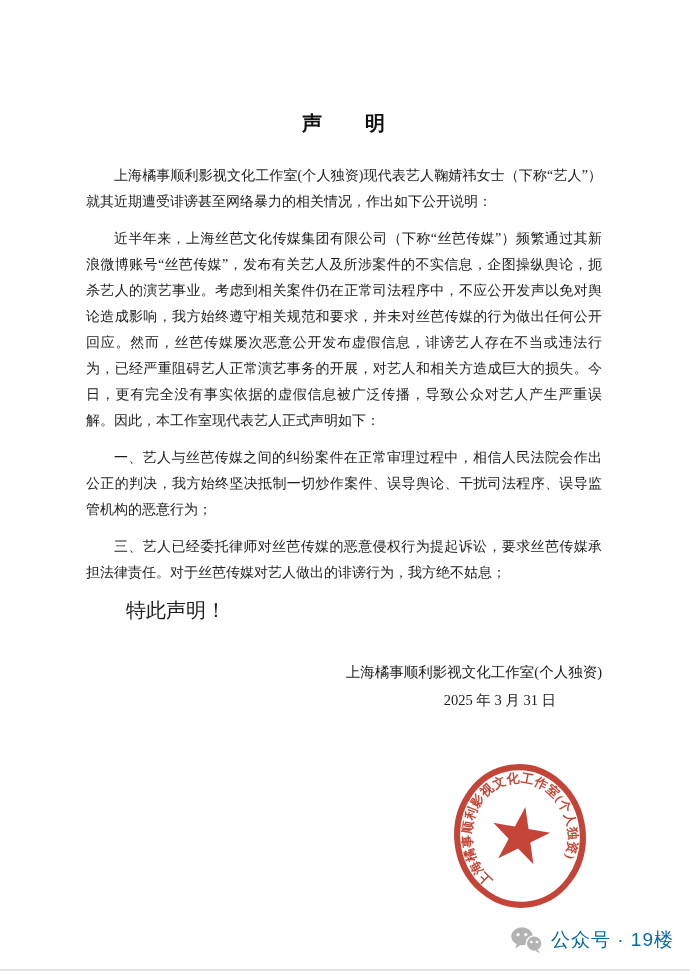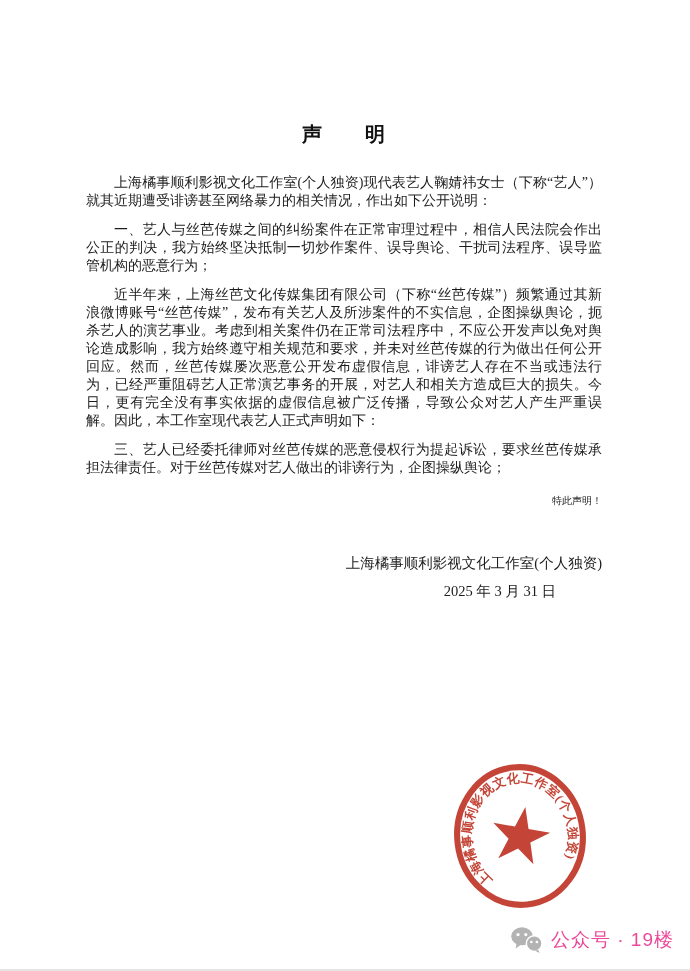--- a/index.html
+++ b/index.html
@@ -2,67 +2,67 @@
 <html lang="zh"><head>
 <meta charset="utf-8">
 <style>
   html,body{margin:0;padding:0;}
   body{
     width:690px;height:971px;position:relative;background:#ffffff;
     font-family:"Liberation Serif","DejaVu Serif",serif;
     color:#1c1c1c;overflow:hidden;
   }
   .content{
-    position:absolute;left:86px;top:121px;width:516px;
+    position:absolute;left:86px;top:110px;width:516px;
   }
   .doc-title{
     font-size:20px;font-weight:bold;text-align:center;
     letter-spacing:1px;margin:0 0 26px 0;color:#111;
   }
   .para{
-    font-size:14px;line-height:18px;margin:0 0 11px 0;
+    font-size:14px;line-height:26px;margin:0 0 11px 0;
     text-indent:2em;text-align:justify;font-weight:500;
   }
   .closing{
-    font-size:10px;line-height:26px;margin:8px 0 0 0;
-    text-indent:2em;font-weight:500;text-align:right;
+    font-size:20px;line-height:26px;margin:8px 0 0 0;
+    text-indent:2em;font-weight:500;
   }
   .sig-line{
     font-size:14.5px;text-align:right;margin-top:40px;font-weight:500;
   }
   .date-line{
     font-size:14.5px;text-align:right;padding-right:46px;margin-top:9px;font-weight:500;
   }
   .seal{
     position:absolute;left:448px;top:758px;width:144px;height:156px;
     mix-blend-mode:multiply;opacity:.92;
     transform:rotate(-6deg);
     pointer-events:none;
   }
   .watermark{
     position:absolute;right:16px;top:926px;
     display:flex;align-items:center;gap:8px;
     font-family:"Liberation Sans","DejaVu Sans",sans-serif;
   }
   .watermark-label{
-    font-size:19px;color:#ec4899;letter-spacing:1px;text-align:center;
+    font-size:19px;color:#0369a1;letter-spacing:1px;text-align:center;
   }
   .bottom-edge{
     position:absolute;left:0;bottom:0;width:100%;height:2px;background:#e4e4e4;
   }
 </style>
 </head>
 <body>
 
 <div class="content">
   <h1 class="doc-title">声　　明</h1>
   <p class="para">上海橘事顺利影视文化工作室(个人独资)现代表艺人鞠婧祎女士（下称“艺人”）就其近期遭受诽谤甚至网络暴力的相关情况，作出如下公开说明：</p>
+  <p class="para">近半年来，上海丝芭文化传媒集团有限公司（下称“丝芭传媒”）频繁通过其新浪微博账号“丝芭传媒”，发布有关艺人及所涉案件的不实信息，企图操纵舆论，扼杀艺人的演艺事业。考虑到相关案件仍在正常司法程序中，不应公开发声以免对舆论造成影响，我方始终遵守相关规范和要求，并未对丝芭传媒的行为做出任何公开回应。然而，丝芭传媒屡次恶意公开发布虚假信息，诽谤艺人存在不当或违法行为，已经严重阻碍艺人正常演艺事务的开展，对艺人和相关方造成巨大的损失。今日，更有完全没有事实依据的虚假信息被广泛传播，导致公众对艺人产生严重误解。因此，本工作室现代表艺人正式声明如下：</p>
   <p class="para">一、艺人与丝芭传媒之间的纠纷案件在正常审理过程中，相信人民法院会作出公正的判决，我方始终坚决抵制一切炒作案件、误导舆论、干扰司法程序、误导监管机构的恶意行为；</p>
-  <p class="para">近半年来，上海丝芭文化传媒集团有限公司（下称“丝芭传媒”）频繁通过其新浪微博账号“丝芭传媒”，发布有关艺人及所涉案件的不实信息，企图操纵舆论，扼杀艺人的演艺事业。考虑到相关案件仍在正常司法程序中，不应公开发声以免对舆论造成影响，我方始终遵守相关规范和要求，并未对丝芭传媒的行为做出任何公开回应。然而，丝芭传媒屡次恶意公开发布虚假信息，诽谤艺人存在不当或违法行为，已经严重阻碍艺人正常演艺事务的开展，对艺人和相关方造成巨大的损失。今日，更有完全没有事实依据的虚假信息被广泛传播，导致公众对艺人产生严重误解。因此，本工作室现代表艺人正式声明如下：</p>
-  <p class="para">三、艺人已经委托律师对丝芭传媒的恶意侵权行为提起诉讼，要求丝芭传媒承担法律责任。对于丝芭传媒对艺人做出的诽谤行为，企图操纵舆论；</p>
+  <p class="para">三、艺人已经委托律师对丝芭传媒的恶意侵权行为提起诉讼，要求丝芭传媒承担法律责任。对于丝芭传媒对艺人做出的诽谤行为，我方绝不姑息；</p>
   <p class="closing">特此声明！</p>
   <div class="sig-line">上海橘事顺利影视文化工作室(个人独资)</div>
   <div class="date-line">2025 年 3 月 31 日</div>
 </div>
 
 <svg class="seal" viewBox="0 0 142 154" xmlns="http://www.w3.org/2000/svg">
   <ellipse cx="71" cy="77" rx="62" ry="68" fill="none" stroke="#bf3526" stroke-width="6"></ellipse>
   <path id="seal-arc" d="M 41.4 118.8 A 48 53 0 1 1 100.6 118.8" fill="none"></path>
   <text font-size="12.5" fill="#bf3526" font-weight="bold" font-family="Liberation Serif, DejaVu Serif, serif" letter-spacing="0.5">
     <textPath href="#seal-arc" startOffset="2">上海橘事顺利影视文化工作室(个人独资)</textPath>

